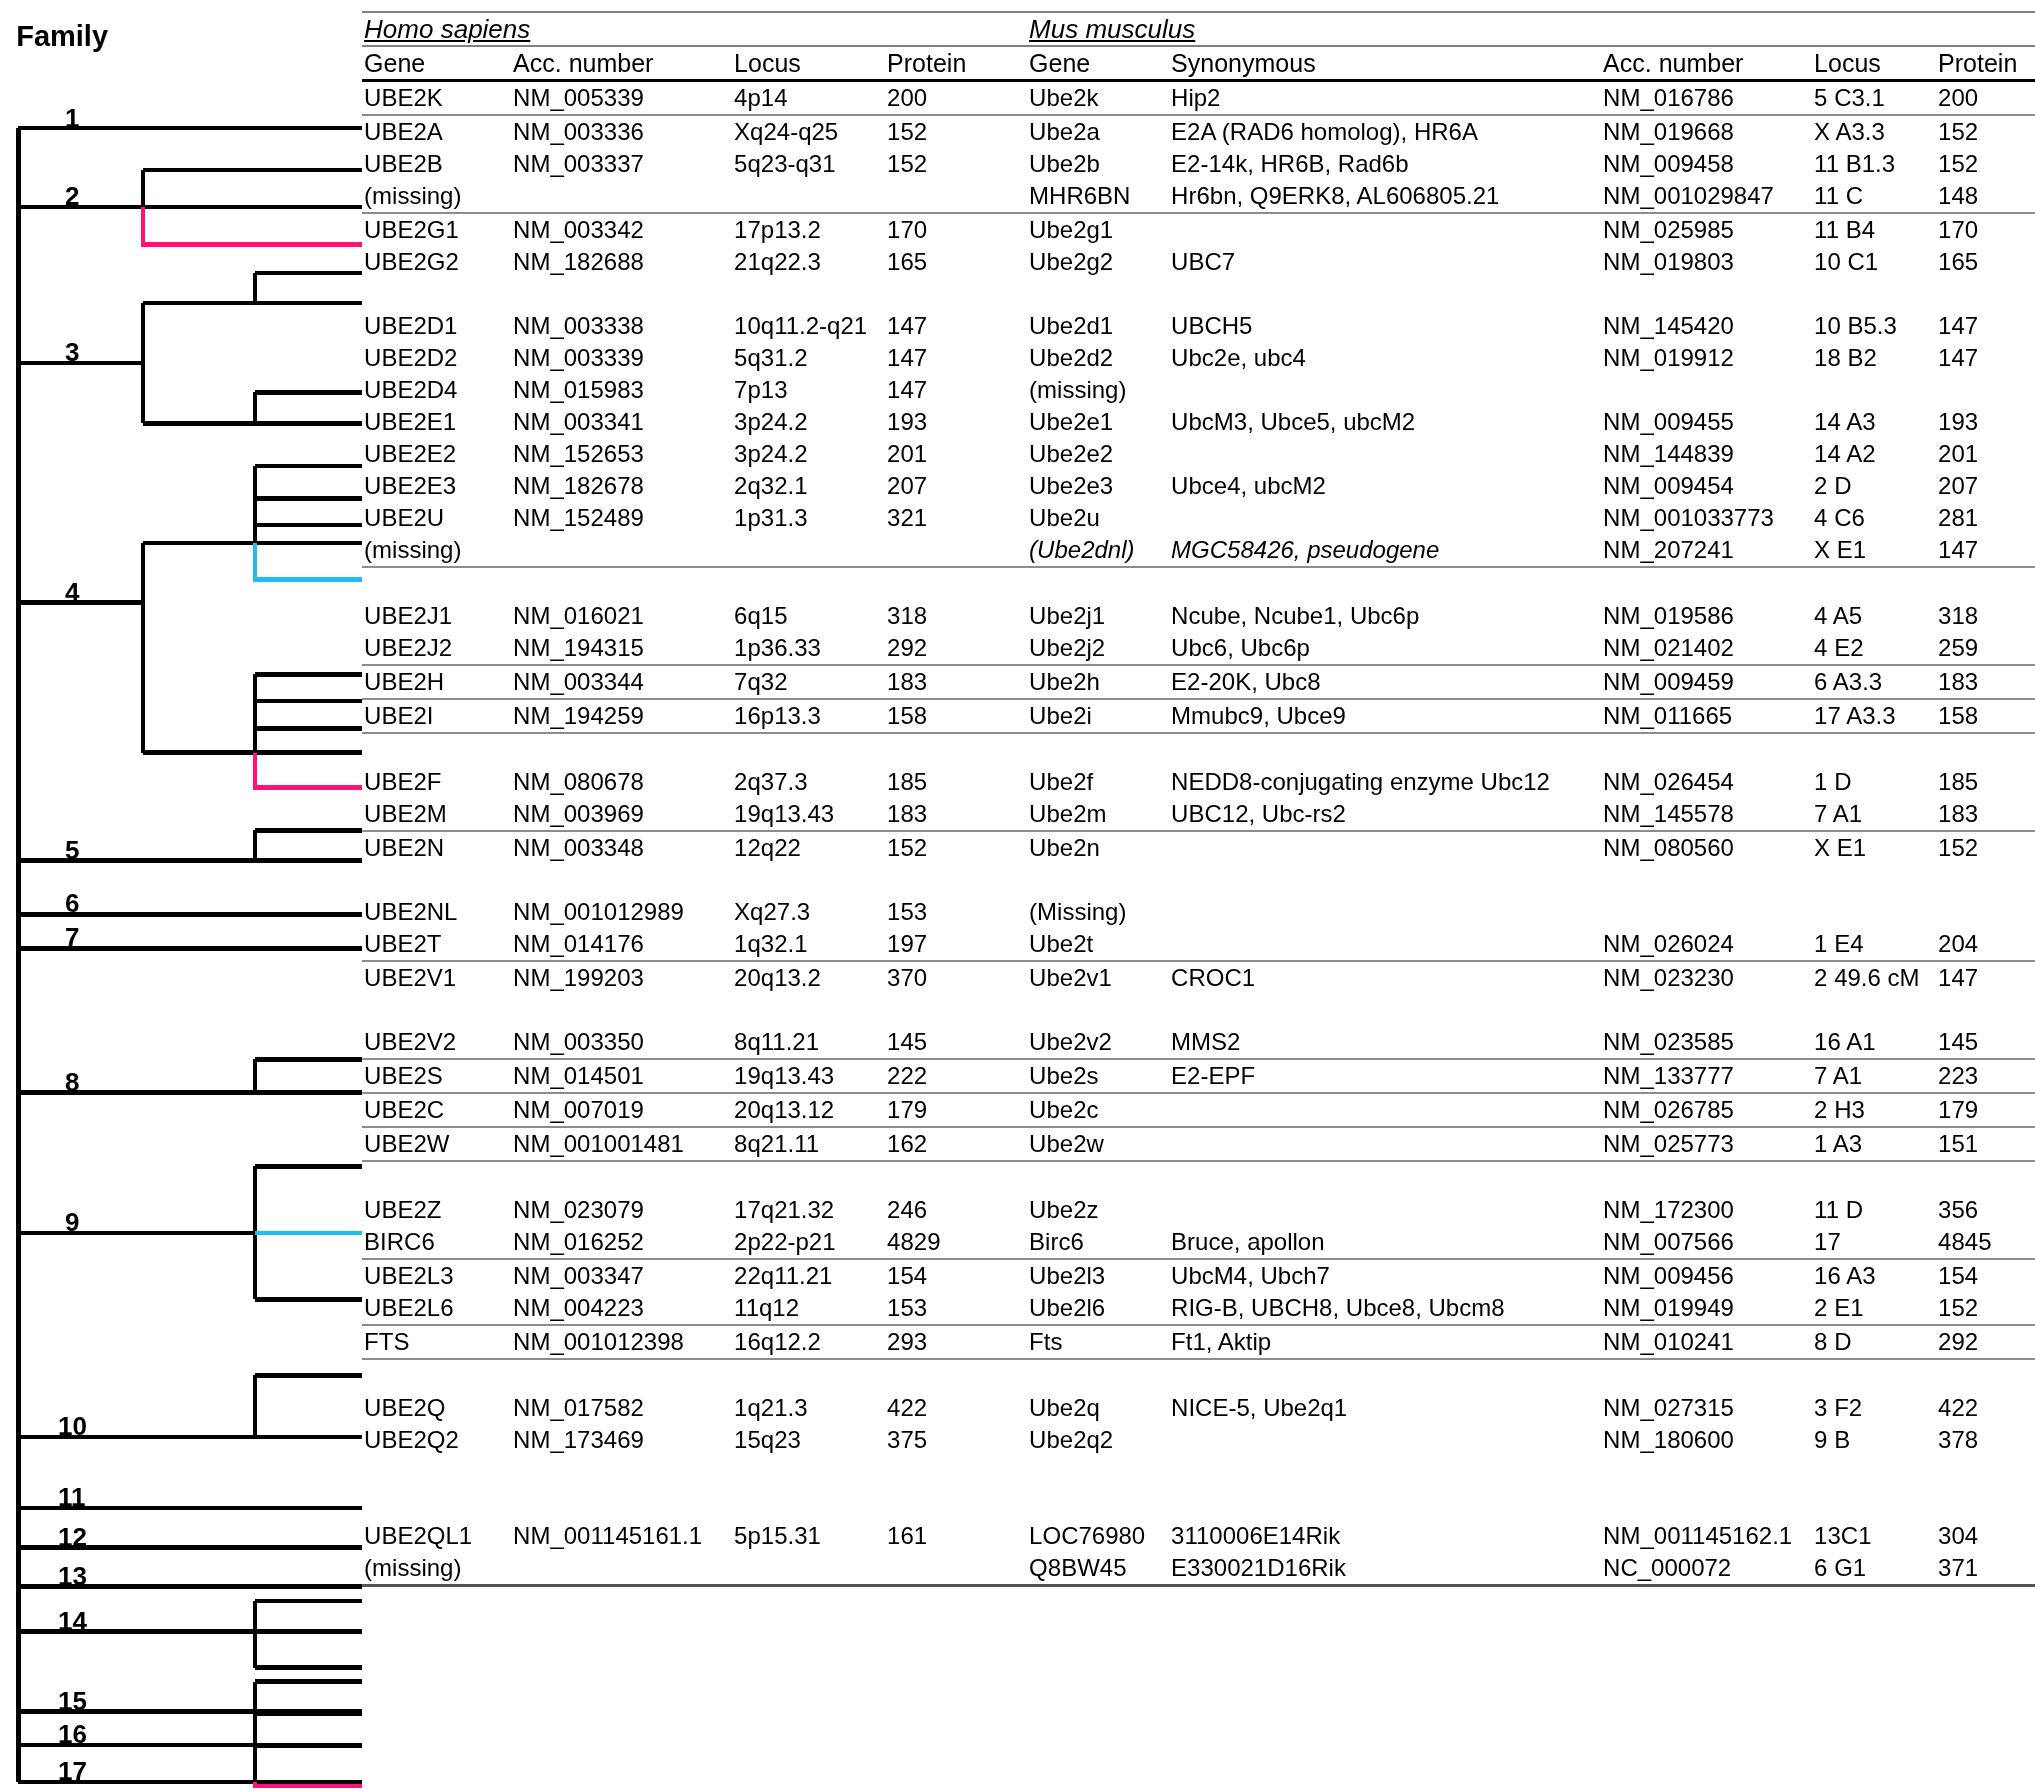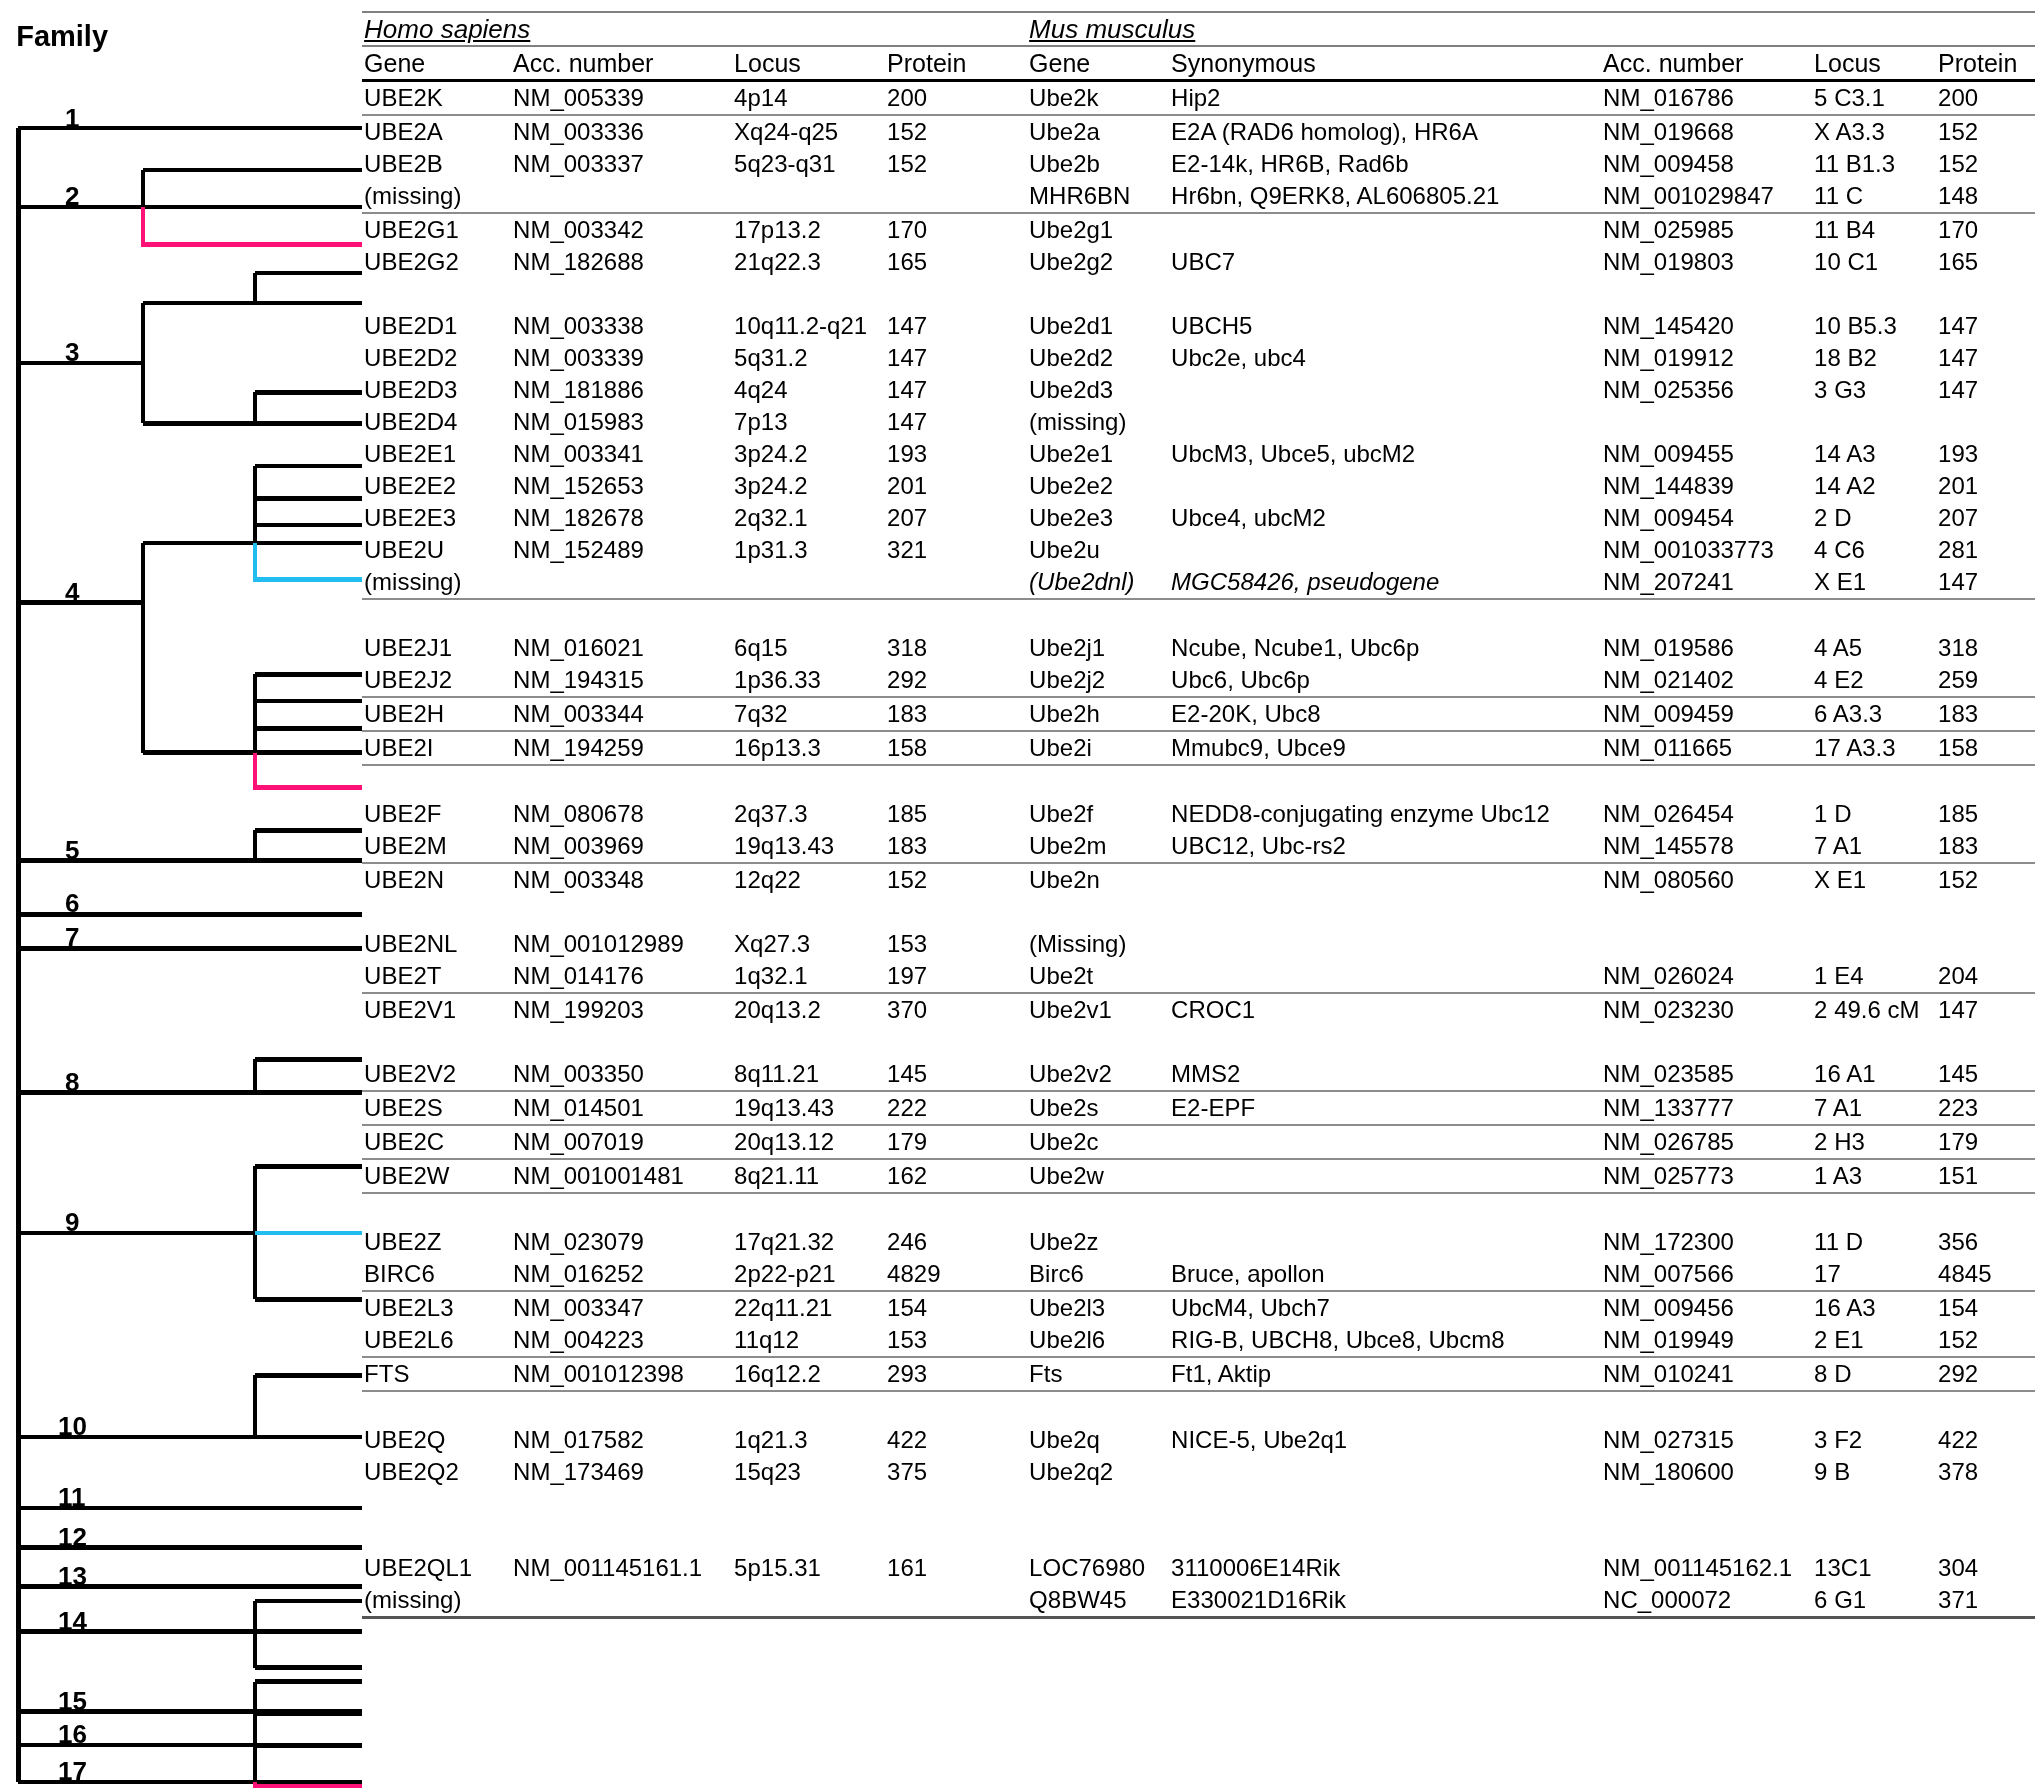--- a/index.html
+++ b/index.html
@@ -335,31 +335,20 @@
             <td>NM_003339</td>
             <td>5q31.2</td>
             <td>147</td>
             <td>Ube2d2</td>
             <td>Ubc2e, ubc4</td>
             <td>NM_019912</td>
             <td>18 B2</td>
             <td>147</td>
           </tr>
           <tr>
-            <td>UBE2D3</td>
-            <td>NM_181886</td>
-            <td>4q24</td>
-            <td>147</td>
-            <td>Ube2d3</td>
-            <td></td>
-            <td>NM_025356</td>
-            <td>3 G3</td>
-            <td>147</td>
-          </tr>
-          <tr>
             <td>UBE2D4</td>
             <td>NM_015983</td>
             <td>7p13</td>
             <td>147</td>
             <td>(missing)</td>
             <td></td>
             <td></td>
             <td></td>
             <td></td>
           </tr>

